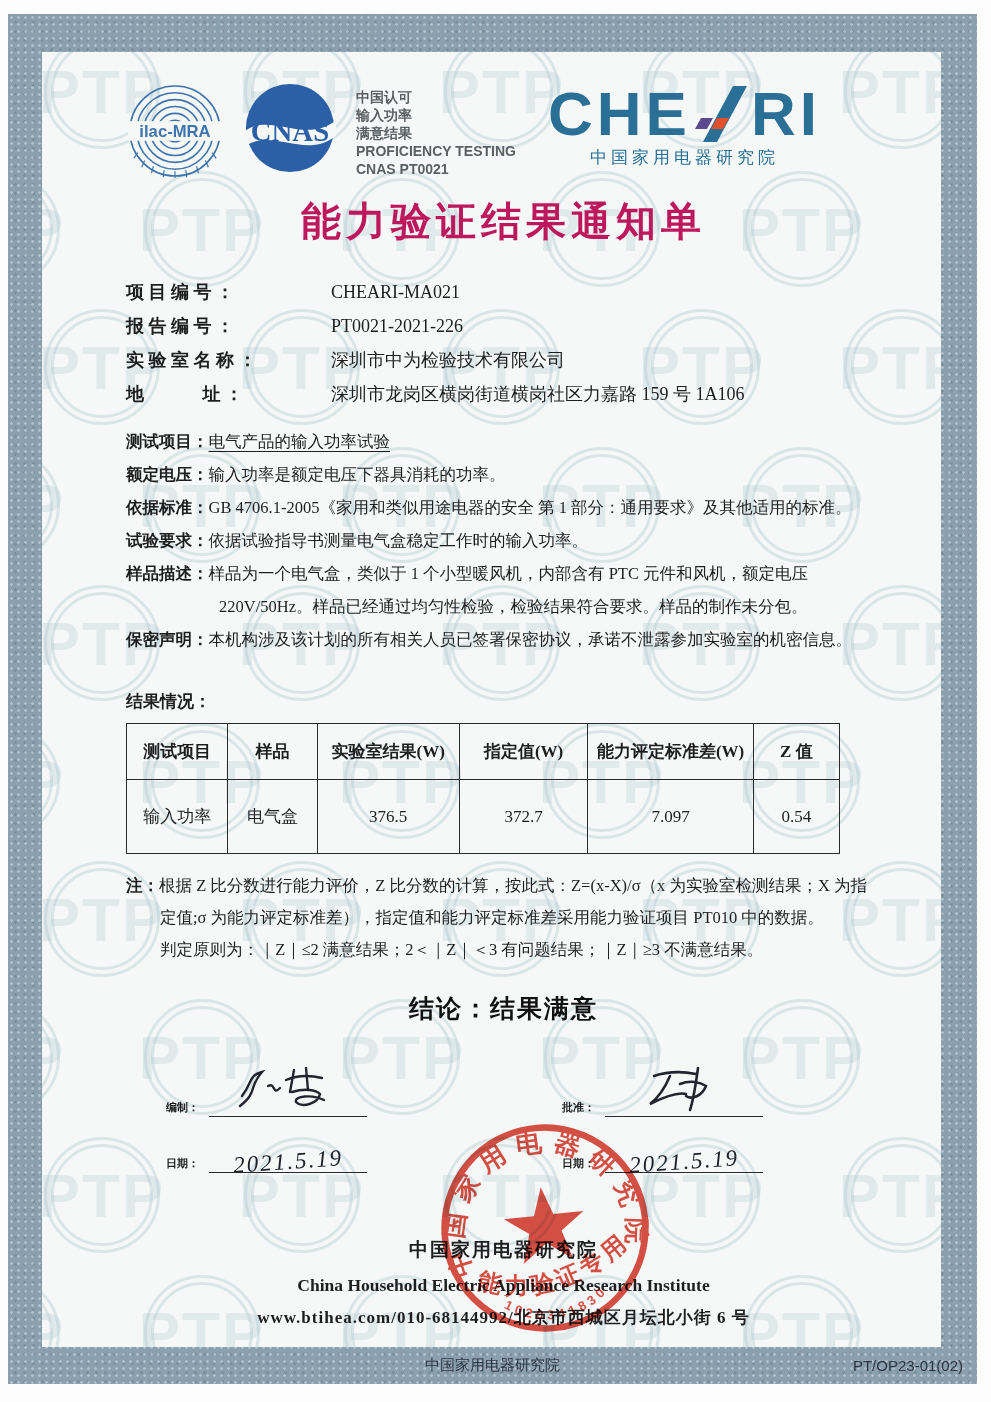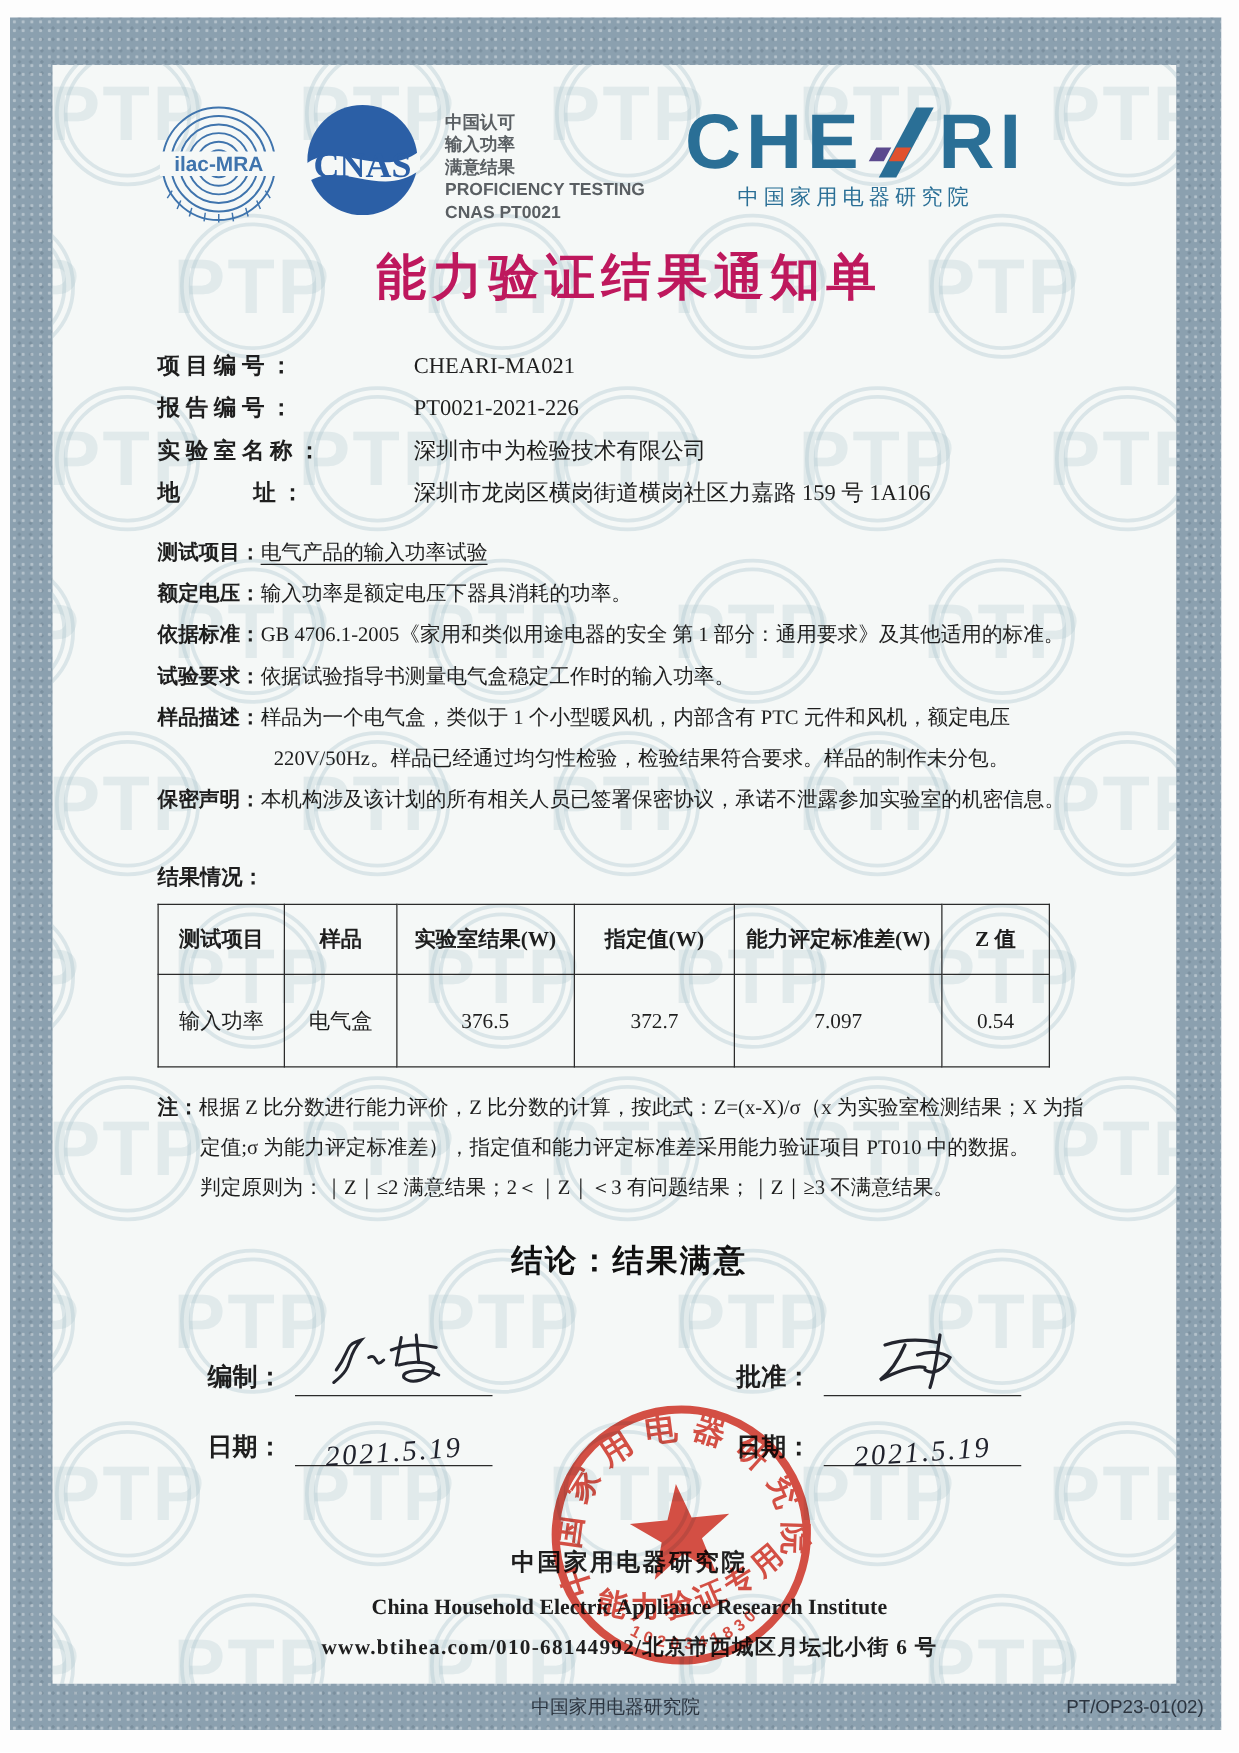--- a/index.html
+++ b/index.html
@@ -65,21 +65,21 @@
   .note-rule { padding-left:34px; }
 
   .conclusion { text-align:center; font-family:"Liberation Sans","DejaVu Sans",sans-serif;
     font-weight:bold; font-size:25px; letter-spacing:2px; margin-top:26px; color:#111; }
 
   
   .signoff { display:flex; margin-top:34px; padding-left:40px; gap:195px; }
   .sign-col { position:relative; }
   .sign-row { display:flex; align-items:flex-end; height:58px; }
   .sign-row + .sign-row { margin-top:10px; height:46px; }
-  .sign-label { font-weight:bold; font-size:20px; padding-bottom:2px; }
+  .sign-label { font-weight:bold; font-size:11px; padding-bottom:2px; }
   .sign-line { border-bottom:1.6px solid #2b2b2b; width:158px; margin-left:10px;
     display:flex; align-items:flex-end; justify-content:center; }
   .hand { font-family:"Liberation Serif",serif; font-style:italic; font-size:23px;
     transform:rotate(-4deg) translateY(3px); color:#20222c; letter-spacing:2px; white-space:nowrap; }
 
   
   .stamp { position:absolute; left:395px; top:1068px; width:216px; height:216px;
     transform:rotate(-6deg); opacity:.88; mix-blend-mode:multiply; pointer-events:none; }
 
   

